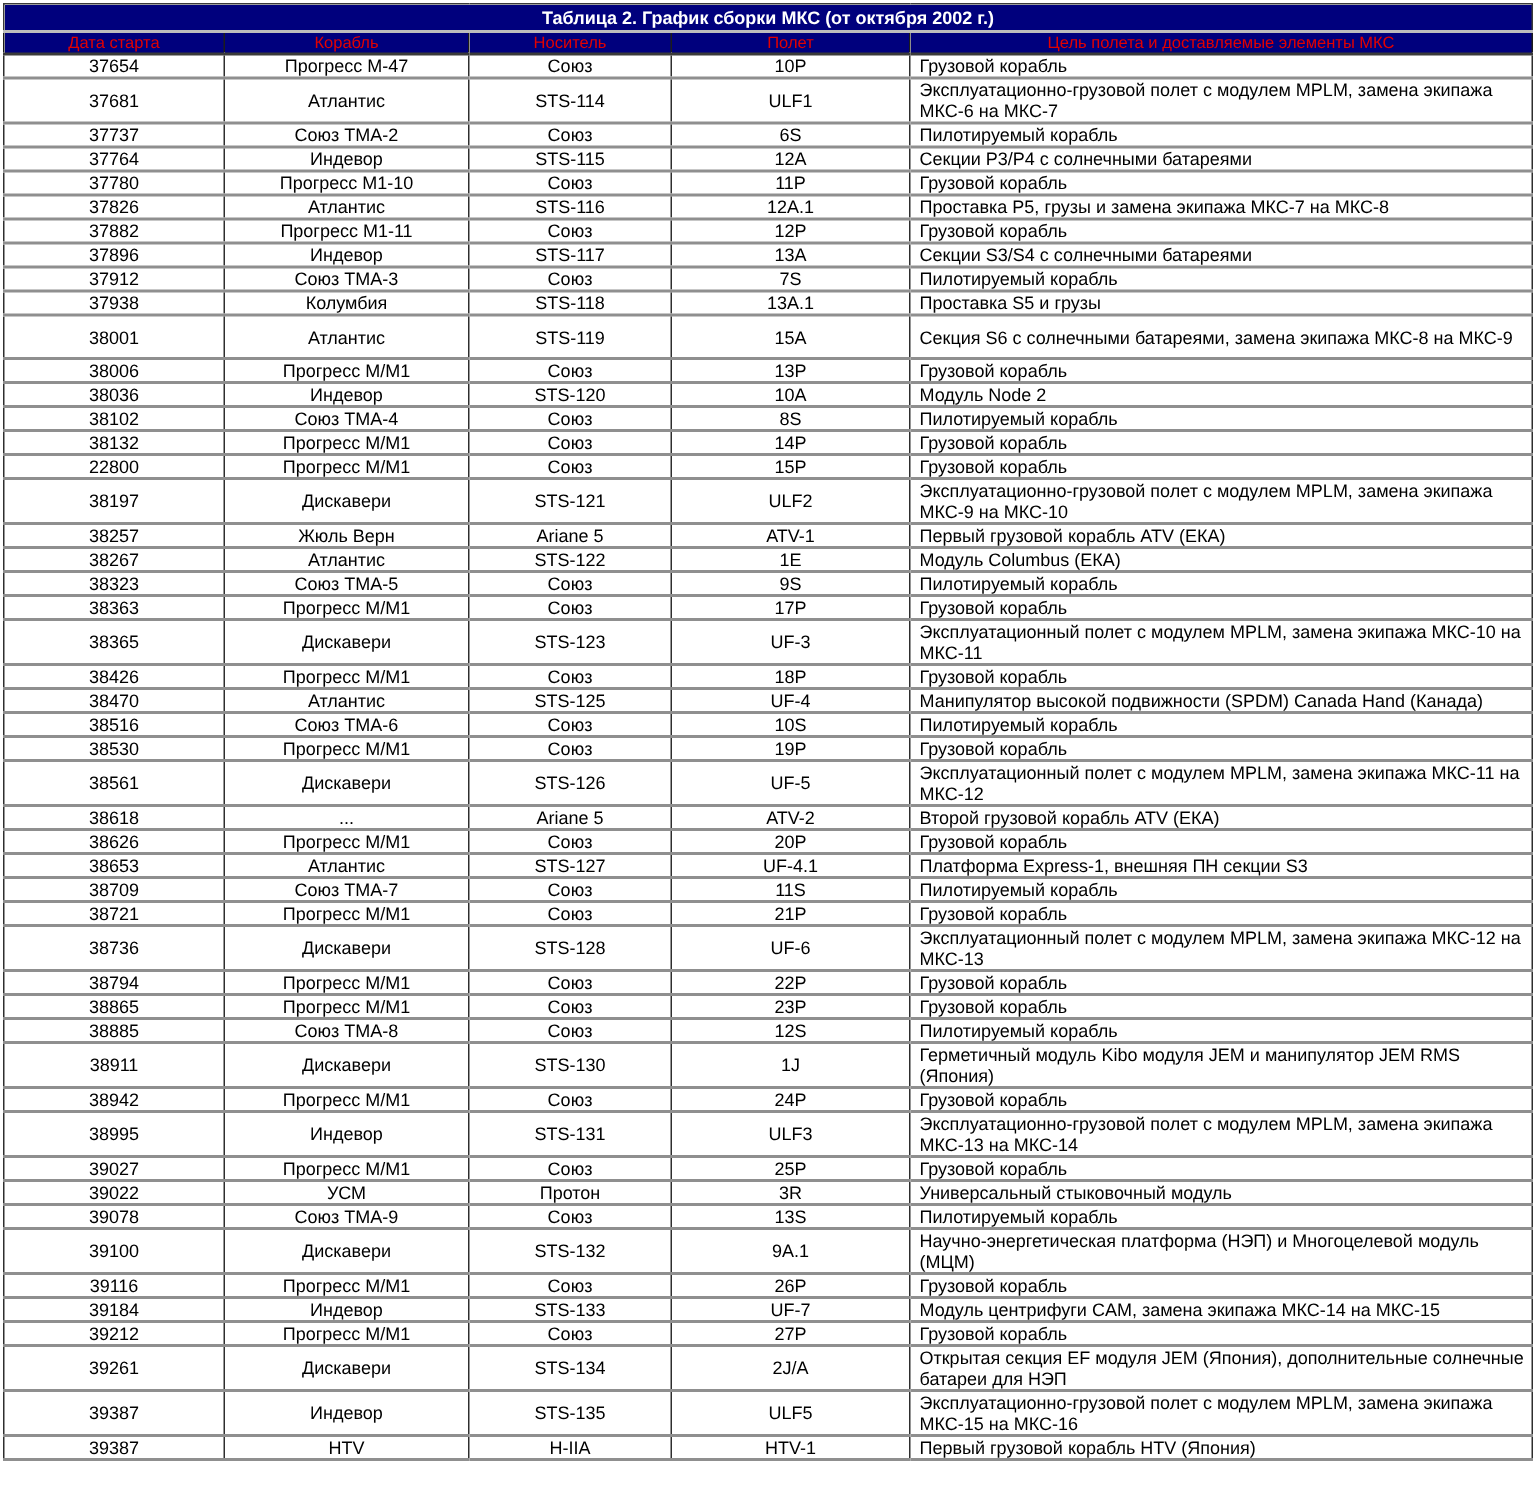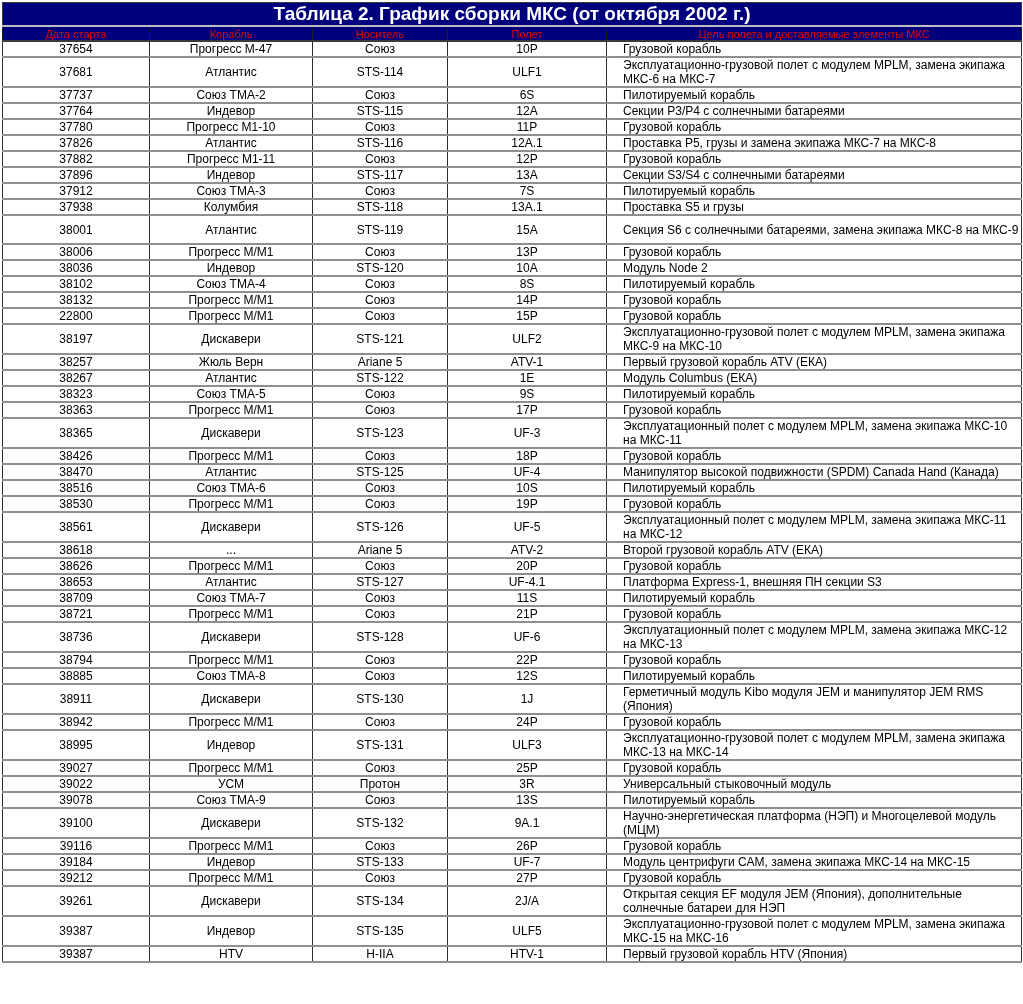--- a/index.html
+++ b/index.html
@@ -30,21 +30,21 @@
   th, td {
     margin: 0;
     padding: 0;
     overflow: hidden;
   }
 
   
   tr.title-row th {
     background: #00007d;
     color: #ffffff;
-    font-size: 19px;
+    font-size: 12px;
     font-weight: bold;
     height: 17px;
     text-align: center;
     border-bottom: 2px solid #bdbdbd;
     border-left: 1px solid #3a3a3a;
     border-right: 1px solid #3a3a3a;
     border-top: 1px solid #3a3a3a;
   }
   
   tr.header-row th {
@@ -75,21 +75,21 @@
     line-height: 14px;
     vertical-align: middle;
     border-left: 1px solid #2e2e2e;
     border-right: 1px solid #2e2e2e;
     border-top: 2px solid #8f8f8f;
     border-bottom: 2px solid #8f8f8f;
   }
   tbody td.center { text-align: center; }
   tbody td.purpose {
     text-align: left;
-    padding-left: 16px;
+    padding-left: 6px;
     padding-right: 2px;
   }
 </style>
 </head>
 <body>
 
 <div class="page">
   <table class="mks">
     <colgroup>
       <col class="c1">
@@ -343,20 +343,27 @@
     <td class="purpose">Эксплуатационный полет с модулем MPLM, замена экипажа МКС-12 на МКС-13</td>
   </tr>
         <tr>
     <td class="center">38794</td>
     <td class="center">Прогресс М/М1</td>
     <td class="center">Союз</td>
     <td class="center">22P</td>
     <td class="purpose">Грузовой корабль</td>
   </tr>
         <tr>
+    <td class="center">38865</td>
+    <td class="center">Прогресс М/М1</td>
+    <td class="center">Союз</td>
+    <td class="center">23P</td>
+    <td class="purpose">Грузовой корабль</td>
+  </tr>
+        <tr>
     <td class="center">38885</td>
     <td class="center">Союз ТМА-8</td>
     <td class="center">Союз</td>
     <td class="center">12S</td>
     <td class="purpose">Пилотируемый корабль</td>
   </tr>
         <tr class="tall">
     <td class="center">38911</td>
     <td class="center">Дискавери</td>
     <td class="center">STS-130</td>

